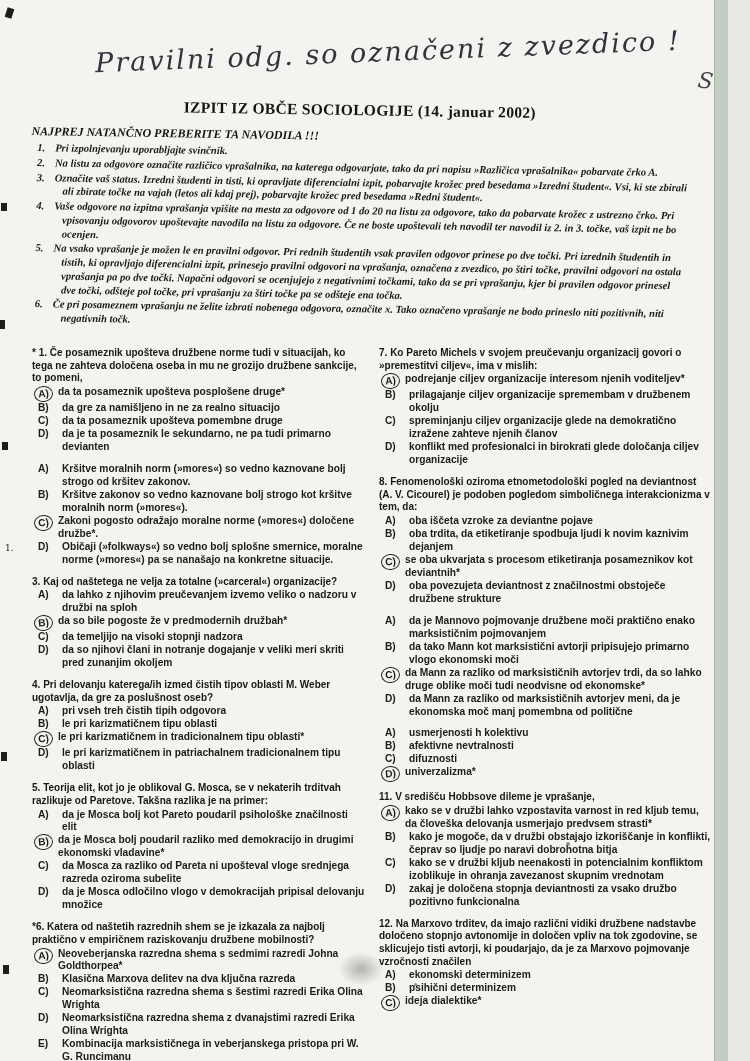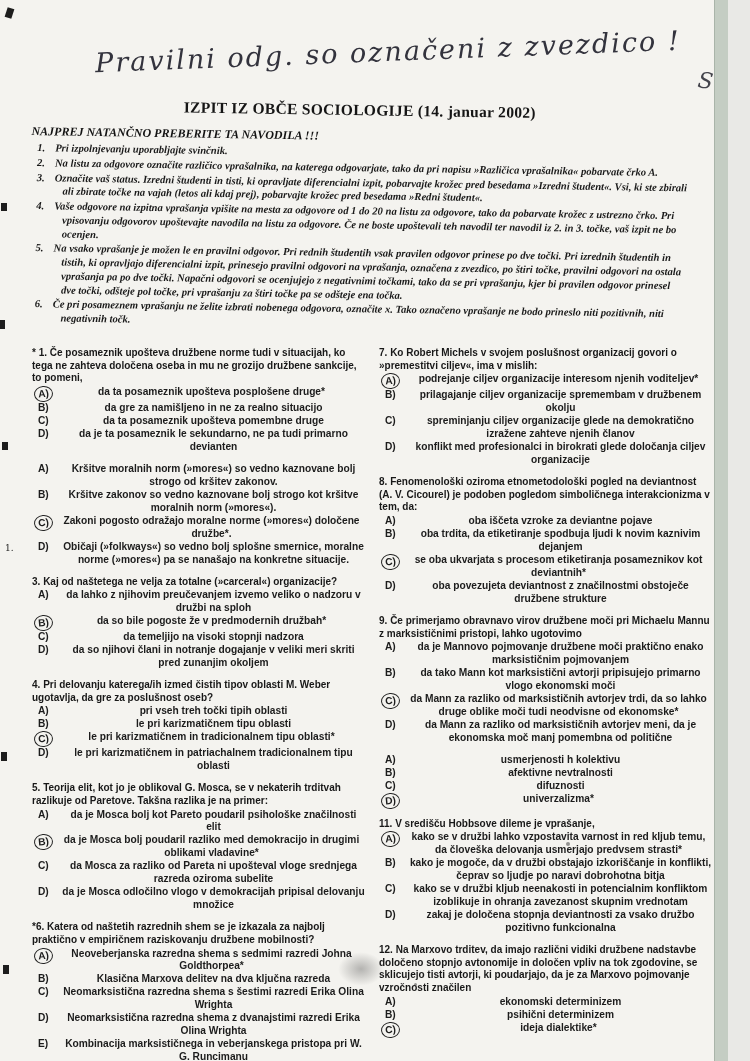--- a/index.html
+++ b/index.html
@@ -46,21 +46,21 @@
   .qarea{position:absolute;left:32px;top:347px;width:680px;display:flex;gap:14px;}
   .qcol{width:333px;}
   .qcol.right{width:333px;}
   .question{margin-bottom:9px;}
   .q-title{
     font-size:10px;line-height:1.27;font-weight:bold;color:#181818;margin-bottom:1px;
   }
   .q-num{font-weight:bold;}
   .opt{display:flex;font-size:10.2px;line-height:1.27;font-weight:bold;color:#1c1c1c;}
   .opt-letter{flex:0 0 24px;margin-left:6px;}
-  .opt-text{flex:1;text-align:center;}
+  .opt-text{flex:1;}
   .u{}
   .circled{
     flex:0 0 auto;display:inline-block;border:1.5px solid #222;border-radius:50%;
     width:13px;height:12px;line-height:11px;text-align:center;padding:1px 2px;
     margin-left:2px;margin-right:5px;transform:rotate(-5deg);
   }
   
   .mark{position:absolute;background:#1d1d1d;}
   .mark-text{position:absolute;color:#222;font-size:9px;font-family:"DejaVu Serif",serif;}
   .smudge{
@@ -147,21 +147,21 @@
         </div>
         <div class="opt">
           <span class="opt-letter">D)</span>
           <span class="opt-text"><span>da so njihovi člani in notranje dogajanje v veliki meri skriti pred zunanjim okoljem</span></span>
         </div>
       </div>
       <div class="question">
         <div class="q-title"><span class="q-num">4. </span><span>Pri delovanju katerega/ih izmed čistih tipov oblasti M. Weber ugotavlja, da gre za poslušnost oseb?</span></div>
         <div class="opt">
           <span class="opt-letter">A)</span>
-          <span class="opt-text"><span>pri vseh treh točki tipih oblasti</span></span>
+          <span class="opt-text"><span>pri vseh treh čistih tipih odgovora</span></span>
         </div>
         <div class="opt">
           <span class="opt-letter">B)</span>
           <span class="opt-text"><span>le pri karizmatičnem tipu oblasti</span></span>
         </div>
         <div class="opt">
           <span class="opt-letter circled">C)</span>
           <span class="opt-text"><span>le pri karizmatičnem in tradicionalnem tipu oblasti*</span></span>
         </div>
         <div class="opt">
@@ -170,21 +170,21 @@
         </div>
       </div>
       <div class="question">
         <div class="q-title"><span class="q-num">5. </span><span>Teorija elit, kot jo je oblikoval G. Mosca, se v nekaterih trditvah razlikuje od Paretove. Takšna razlika je na primer:</span></div>
         <div class="opt">
           <span class="opt-letter">A)</span>
           <span class="opt-text"><span>da je Mosca bolj kot Pareto poudaril psihološke značilnosti elit</span></span>
         </div>
         <div class="opt">
           <span class="opt-letter circled">B)</span>
-          <span class="opt-text"><span>da je Mosca bolj poudaril razliko med demokracijo in drugimi oblikami vladavine*</span></span>
+          <span class="opt-text"><span>da je Mosca bolj poudaril razliko med demokracijo in drugimi ekonomski vladavine*</span></span>
         </div>
         <div class="opt">
           <span class="opt-letter">C)</span>
           <span class="opt-text"><span>da Mosca za razliko od Pareta ni upošteval vloge srednjega razreda oziroma subelite</span></span>
         </div>
         <div class="opt">
           <span class="opt-letter">D)</span>
           <span class="opt-text"><span>da je Mosca odločilno vlogo v demokracijah pripisal delovanju množice</span></span>
         </div>
       </div>
@@ -207,21 +207,21 @@
           <span class="opt-text"><span>Neomarksistična razredna shema z dvanajstimi razredi Erika Olina Wrighta</span></span>
         </div>
         <div class="opt">
           <span class="opt-letter">E)</span>
           <span class="opt-text"><span>Kombinacija marksističnega in veberjanskega pristopa pri W. G. Runcimanu</span></span>
         </div>
       </div>
     </div>
   <div class="qcol right">
       <div class="question">
-        <div class="q-title"><span class="q-num">7. </span><span>Ko Robert Michels v svojem poslušnost organizacij govori o »premestitvi ciljev«, ima v mislih:</span></div>
+        <div class="q-title"><span class="q-num">7. </span><span>Ko Pareto Michels v svojem preučevanju organizacij govori o »premestitvi ciljev«, ima v mislih:</span></div>
         <div class="opt">
           <span class="opt-letter circled">A)</span>
           <span class="opt-text"><span>podrejanje ciljev organizacije interesom njenih voditeljev*</span></span>
         </div>
         <div class="opt">
           <span class="opt-letter">B)</span>
           <span class="opt-text"><span>prilagajanje ciljev organizacije spremembam v družbenem okolju</span></span>
         </div>
         <div class="opt">
           <span class="opt-letter">C)</span>
@@ -245,21 +245,20 @@
         <div class="opt">
           <span class="opt-letter circled">C)</span>
           <span class="opt-text"><span>se oba ukvarjata s procesom etiketiranja posameznikov kot deviantnih*</span></span>
         </div>
         <div class="opt">
           <span class="opt-letter">D)</span>
           <span class="opt-text"><span>oba povezujeta deviantnost z značilnostmi obstoječe družbene strukture</span></span>
         </div>
       </div>
       <div class="question">
-        <div class="q-title"><span class="q-num">9. </span><span>Če primerjamo obravnavo virov družbene moči pri Michaelu Mannu z marksističnimi pristopi, lahko ugotovimo</span></div>
         <div class="opt">
           <span class="opt-letter">A)</span>
           <span class="opt-text"><span>da je Mannovo pojmovanje družbene moči praktično enako marksističnim pojmovanjem</span></span>
         </div>
         <div class="opt">
           <span class="opt-letter">B)</span>
           <span class="opt-text"><span>da tako Mann kot marksistični avtorji pripisujejo primarno vlogo ekonomski moči</span></span>
         </div>
         <div class="opt">
           <span class="opt-letter circled">C)</span>

